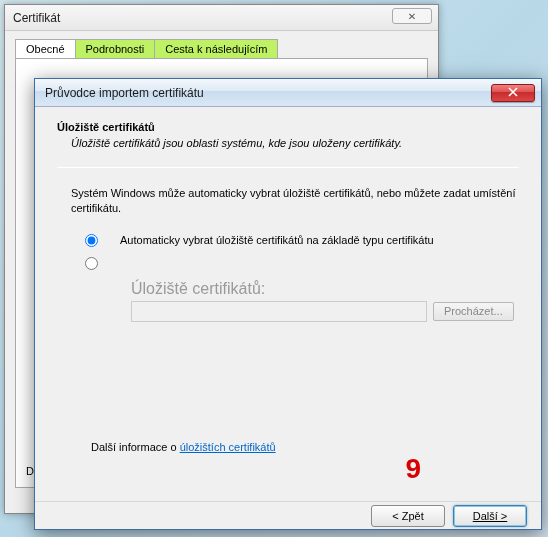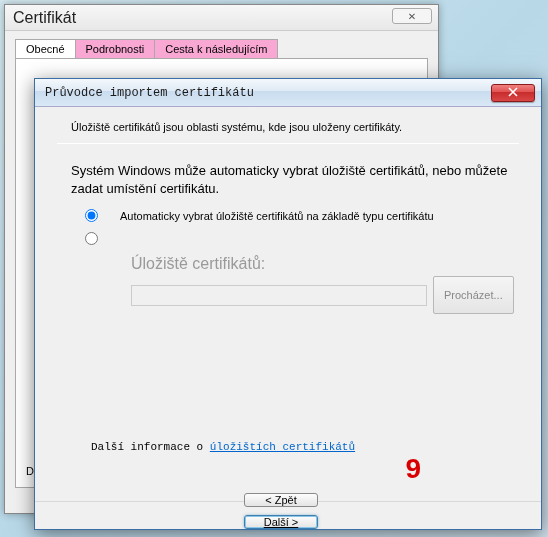--- a/index.html
+++ b/index.html
@@ -27,21 +27,21 @@
   }
   .bg-titlebar {
     height: 26px;
     background: linear-gradient(to bottom, #f7f7f7, #e8e8e8);
     border-bottom: 1px solid #ccc;
     display: flex;
     align-items: center;
     padding: 0 8px;
     position: relative;
   }
-  .bg-title { font-size: 16px; color: #222; }
+  .bg-title { font-size: 12px; color: #222; }
   .bg-close {
     position: absolute;
     right: 6px;
     top: 3px;
     width: 40px;
     height: 16px;
     border: 1px solid #aaa;
     border-radius: 3px;
     background: #f5f5f5;
     display: flex;
@@ -51,21 +51,21 @@
     color: #555;
   }
   .bg-tabs {
     display: flex;
     padding: 8px 21px 0 10px;
     gap: 0;
   }
   .bg-tab {
     padding: 3px 10px;
     border: 1px solid #aaa;
-    background: #f9a8d4;
+    background: #bef264;
     font-size: 11px;
     margin-right: -1px;
     border-bottom: none;
   }
   .bg-tab.active {
     background: #fff;
     position: relative;
     z-index: 2;
   }
   .bg-tabpanel {
@@ -95,21 +95,21 @@
   }
   .wiz-titlebar {
     height: 28px;
     background: linear-gradient(to bottom, #f3f8fc 0%, #dfeaf5 45%, #c9dcef 46%, #d9e8f5 100%);
     border-bottom: 1px solid #aac;
     display: flex;
     align-items: center;
     padding: 0 6px 0 10px;
     position: relative;
   }
-  .wiz-title { font-size: 12px; color: #1a1a1a; flex: 1; font-family: Liberation Mono, monospace; }
+  .wiz-title { font-size: 12px; color: #1a1a1a; flex: 1; }
   .wiz-close-btn {
     width: 44px;
     height: 18px;
     border: 1px solid #8b1a1a;
     border-radius: 3px;
     background: linear-gradient(to bottom, #f08080 0%, #e05050 45%, #c82c2c 46%, #d94646 100%);
     display: flex;
     align-items: center;
     justify-content: center;
     box-shadow: 0 1px 1px rgba(0,0,0,0.3);
@@ -123,32 +123,33 @@
   .section-title {
     font-size: 11px;
     font-weight: bold;
     color: #000;
     margin-bottom: 4px;
   }
   .section-desc {
     font-size: 11px;
     color: #000;
     margin-left: 14px;
-    margin-bottom: 10px;
+    margin-bottom: 18px;
+    font-style: italic;
   }
   .separator {
     height: 1px;
     background: #d0d0d0;
     border-bottom: 1px solid #fff;
     margin-bottom: 18px;
   }
   .instruction {
-    font-size: 13px;
-    color: #000;
-    margin: 0 0 12px 14px;
+    font-size: 11px;
+    color: #000;
+    margin: 0 0 18px 14px;
     line-height: 1.35;
   }
   .radio-group { margin-left: 28px; }
   .radio-row {
     display: flex;
     align-items: center;
     gap: 22px;
     margin-bottom: 10px;
     font-size: 11px;
   }
@@ -172,52 +173,50 @@
   .store-input {
     width: 296px;
     height: 21px;
     border: 1px solid #ccc;
     background: #f0f0f0;
     padding: 2px 4px;
     font-size: 11px;
     color: #888;
   }
   .browse-btn {
-    height: 38px;
+    height: 19px;
     padding: 0 10px;
     border: 1px solid #b8b8b8;
     background: linear-gradient(to bottom,#f5f5f5,#e5e5e5);
     font-size: 11px;
     color: #888;
     border-radius: 2px;
   }
   .more-info {
     position: absolute;
     left: 56px;
     bottom: 76px;
     font-size: 11px;
     color: #000;
-    font-family: Liberation Mono, monospace;
   }
   .more-info a {
     color: #0066cc;
   }
 
   .wiz-footer {
     position: absolute;
     left: 0; right: 0; bottom: 0;
     height: 28px;
     border-top: 1px solid #d8d8d8;
     background: #f0f0f0;
     display: flex;
     justify-content: flex-end;
     align-items: center;
     padding-right: 14px;
     gap: 8px;
-    flex-direction: column;
   }
   .btn {
     min-width: 74px;
     height: 22px;
     border: 1px solid #8a8a8a;
     background: linear-gradient(to bottom,#fdfdfd,#e4e4e4);
     font-size: 11px;
     border-radius: 3px;
     padding: 0 12px;
     color: #000;
@@ -262,20 +261,21 @@
     <div class="wiz-close-btn">
       <span>
         <svg viewBox="0 0 10 10">
             <path d="M1 1 L9 9 M9 1 L1 9" stroke="#fff" stroke-width="1.6" fill="none"></path>
           </svg>
       </span>
     </div>
   </div>
 
   <div class="wiz-body">
+    <div class="section-title">Úložiště certifikátů</div>
     <div class="section-desc">Úložiště certifikátů jsou oblasti systému, kde jsou uloženy certifikáty.</div>
     <div class="separator"></div>
     <div class="instruction">Systém Windows může automaticky vybrat úložiště certifikátů, nebo můžete zadat umístění certifikátu.</div>
 
     <div class="radio-group">
       <label class="radio-row">
         <input type="radio" name="store" checked="" style="">
         <span>Automaticky vybrat úložiště certifikátů na základě typu certifikátu</span>
       </label>
       <label class="radio-row">

